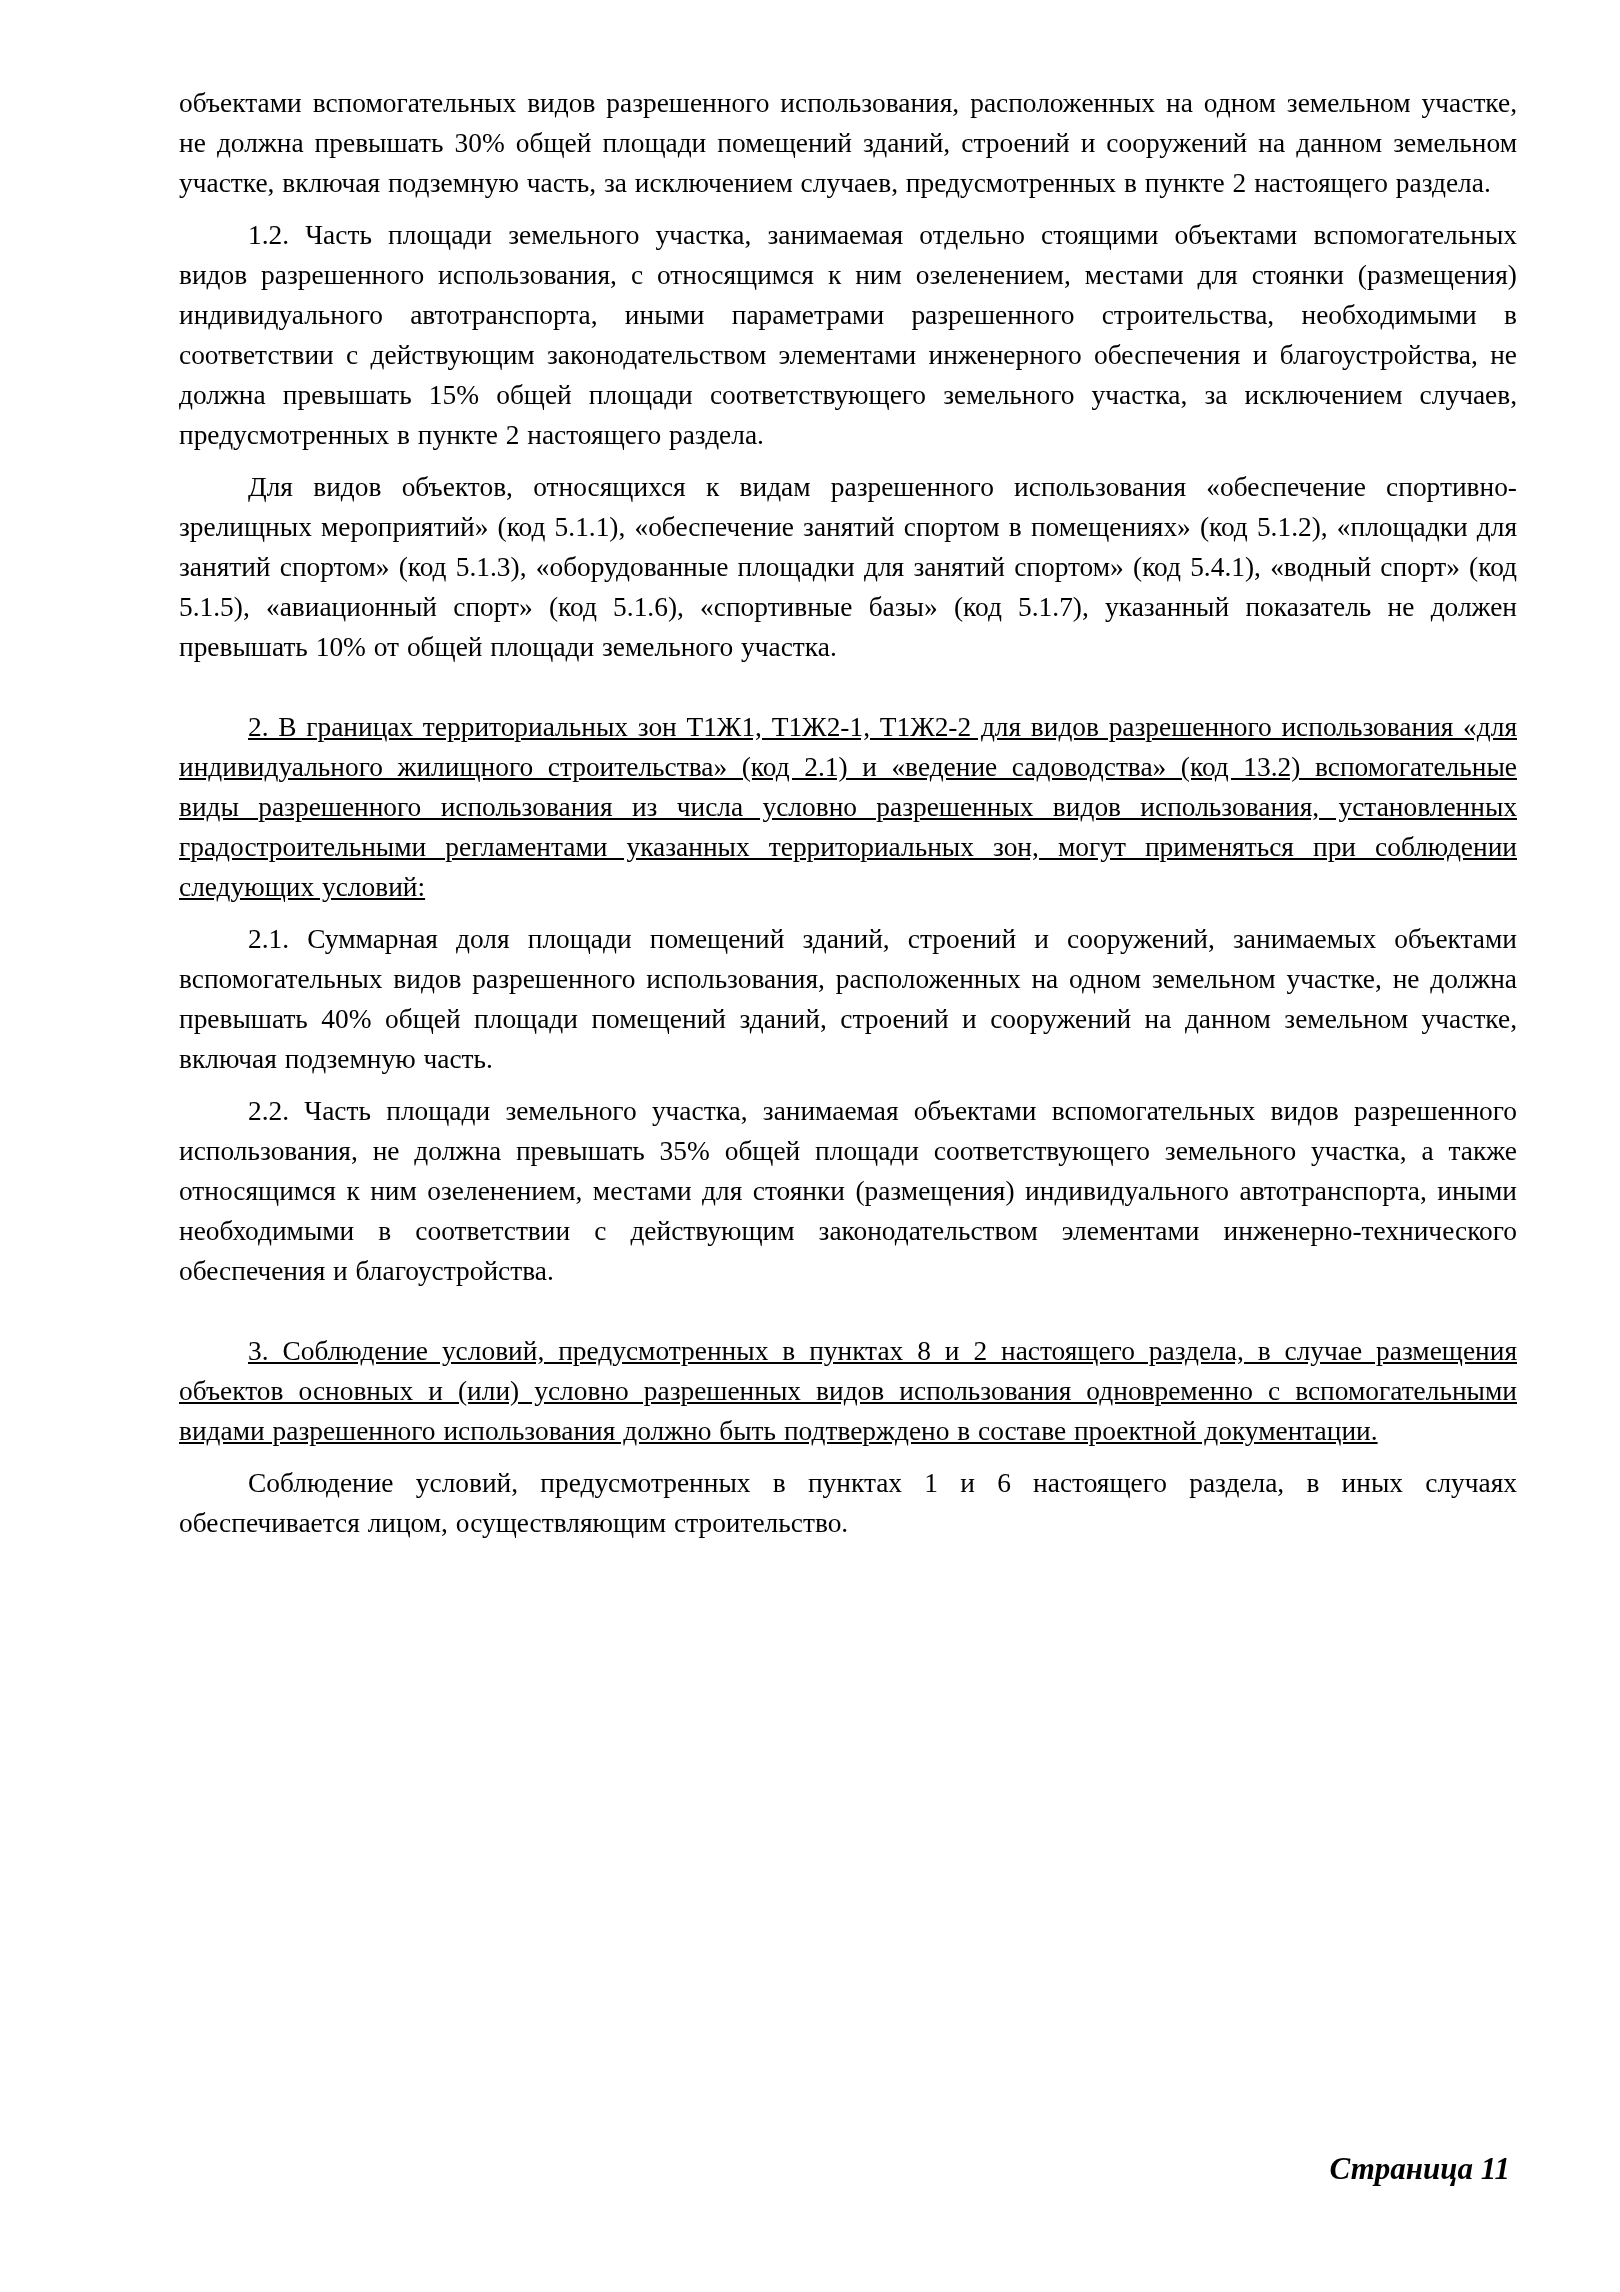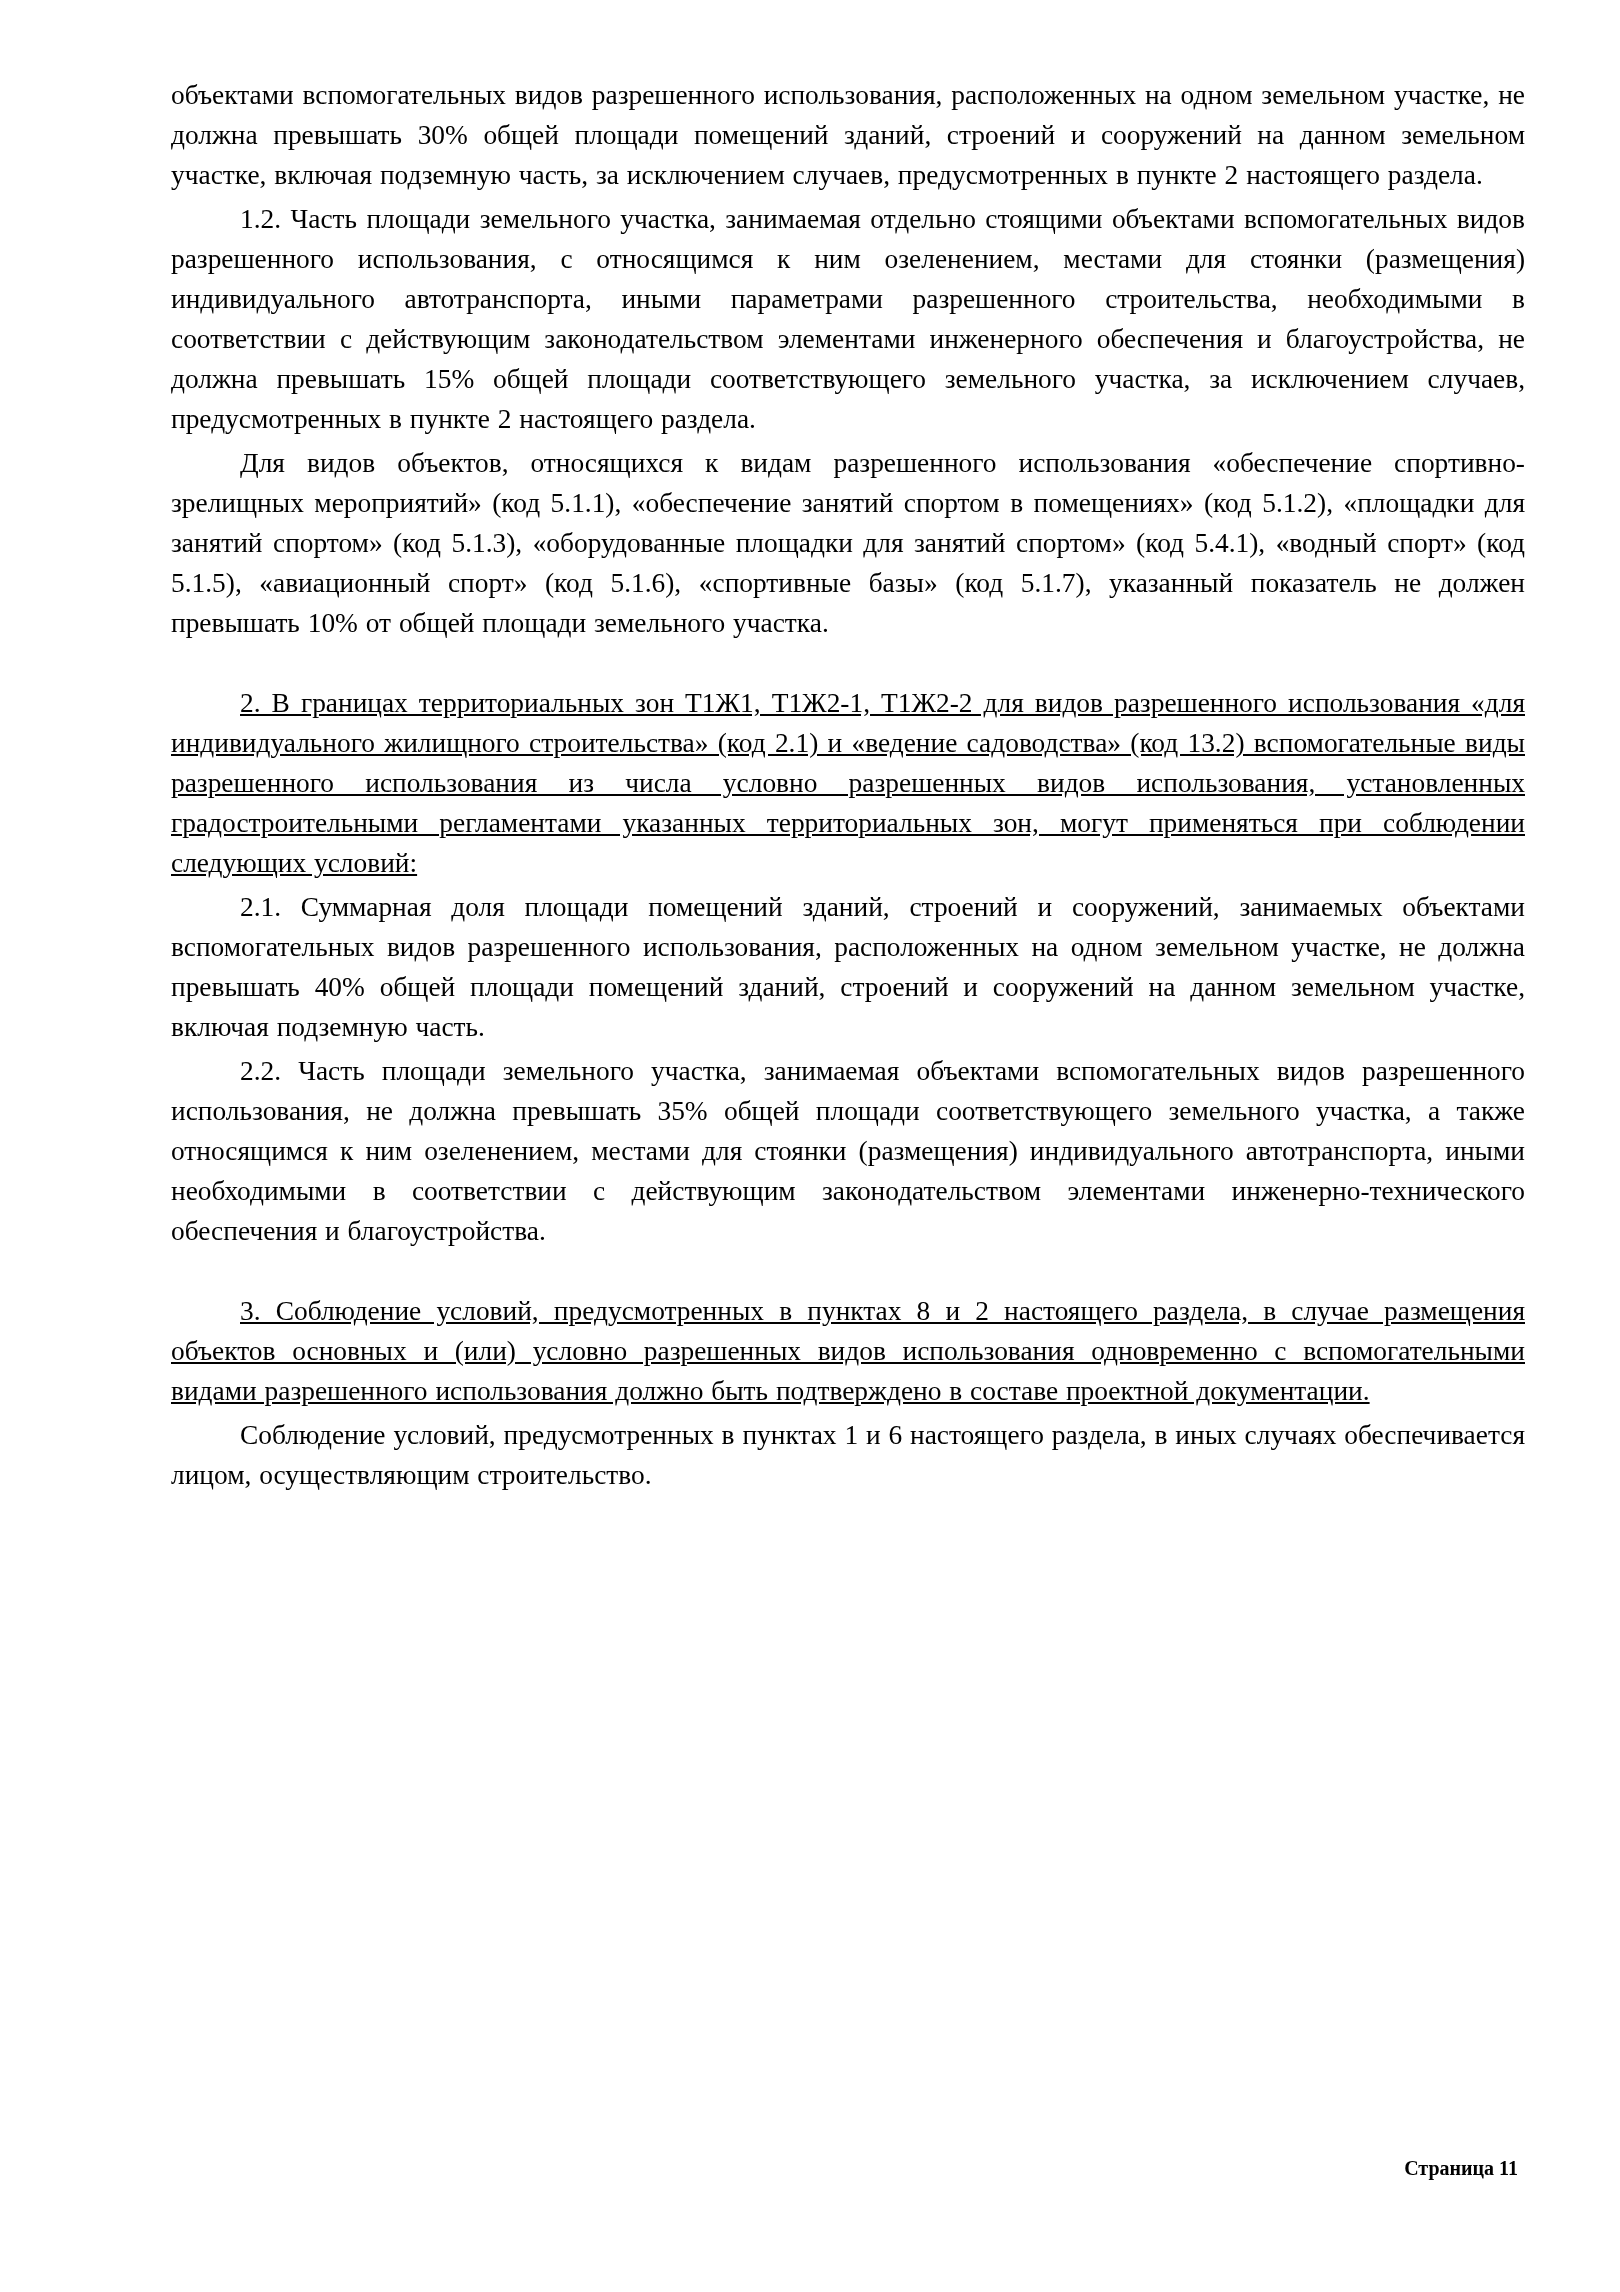--- a/index.html
+++ b/index.html
@@ -16,41 +16,42 @@
     color: #000000;
     overflow: hidden;
   }
   .content {
     position: absolute;
     left: 167px;
     top: 71px;
     width: 1362px;
   }
   .content p {
-    margin: 4px;
+    margin: 12px;
     padding: 0;
     font-size: 27.4px;
     line-height: 40px;
     text-align: justify;
     text-justify: inter-word;
     word-spacing: 1px;
   }
   .content p.indent {
     text-indent: 69px;
   }
   .content p.gap-before {
     margin-top: 40px;
     text-decoration: underline;
   }
   .footer {
     position: absolute;
     top: 2152px;
-    right: 102px;
-    font-size: 20px;
+    right: 110px;
+    font-size: 31px;
     font-weight: bold;
+    font-style: italic;
     line-height: 33px;
   }
 </style>
 </head>
 <body>
 
 <div class="page">
   <div class="content">
     <p>объектами вспомогательных видов разрешенного использования, расположенных на одном земельном участке, не должна превышать 30% общей площади помещений зданий, строений и сооружений на данном земельном участке, включая подземную часть, за исключением случаев, предусмотренных в пункте 2 настоящего раздела.</p>
     <p class="indent">1.2. Часть площади земельного участка, занимаемая отдельно стоящими объектами вспомогательных видов разрешенного использования, с относящимся к ним озеленением, местами для стоянки (размещения) индивидуального автотранспорта, иными параметрами разрешенного строительства, необходимыми в соответствии с действующим законодательством элементами инженерного обеспечения и благоустройства, не должна превышать 15% общей площади соответствующего земельного участка, за исключением случаев, предусмотренных в пункте 2 настоящего раздела.</p>

